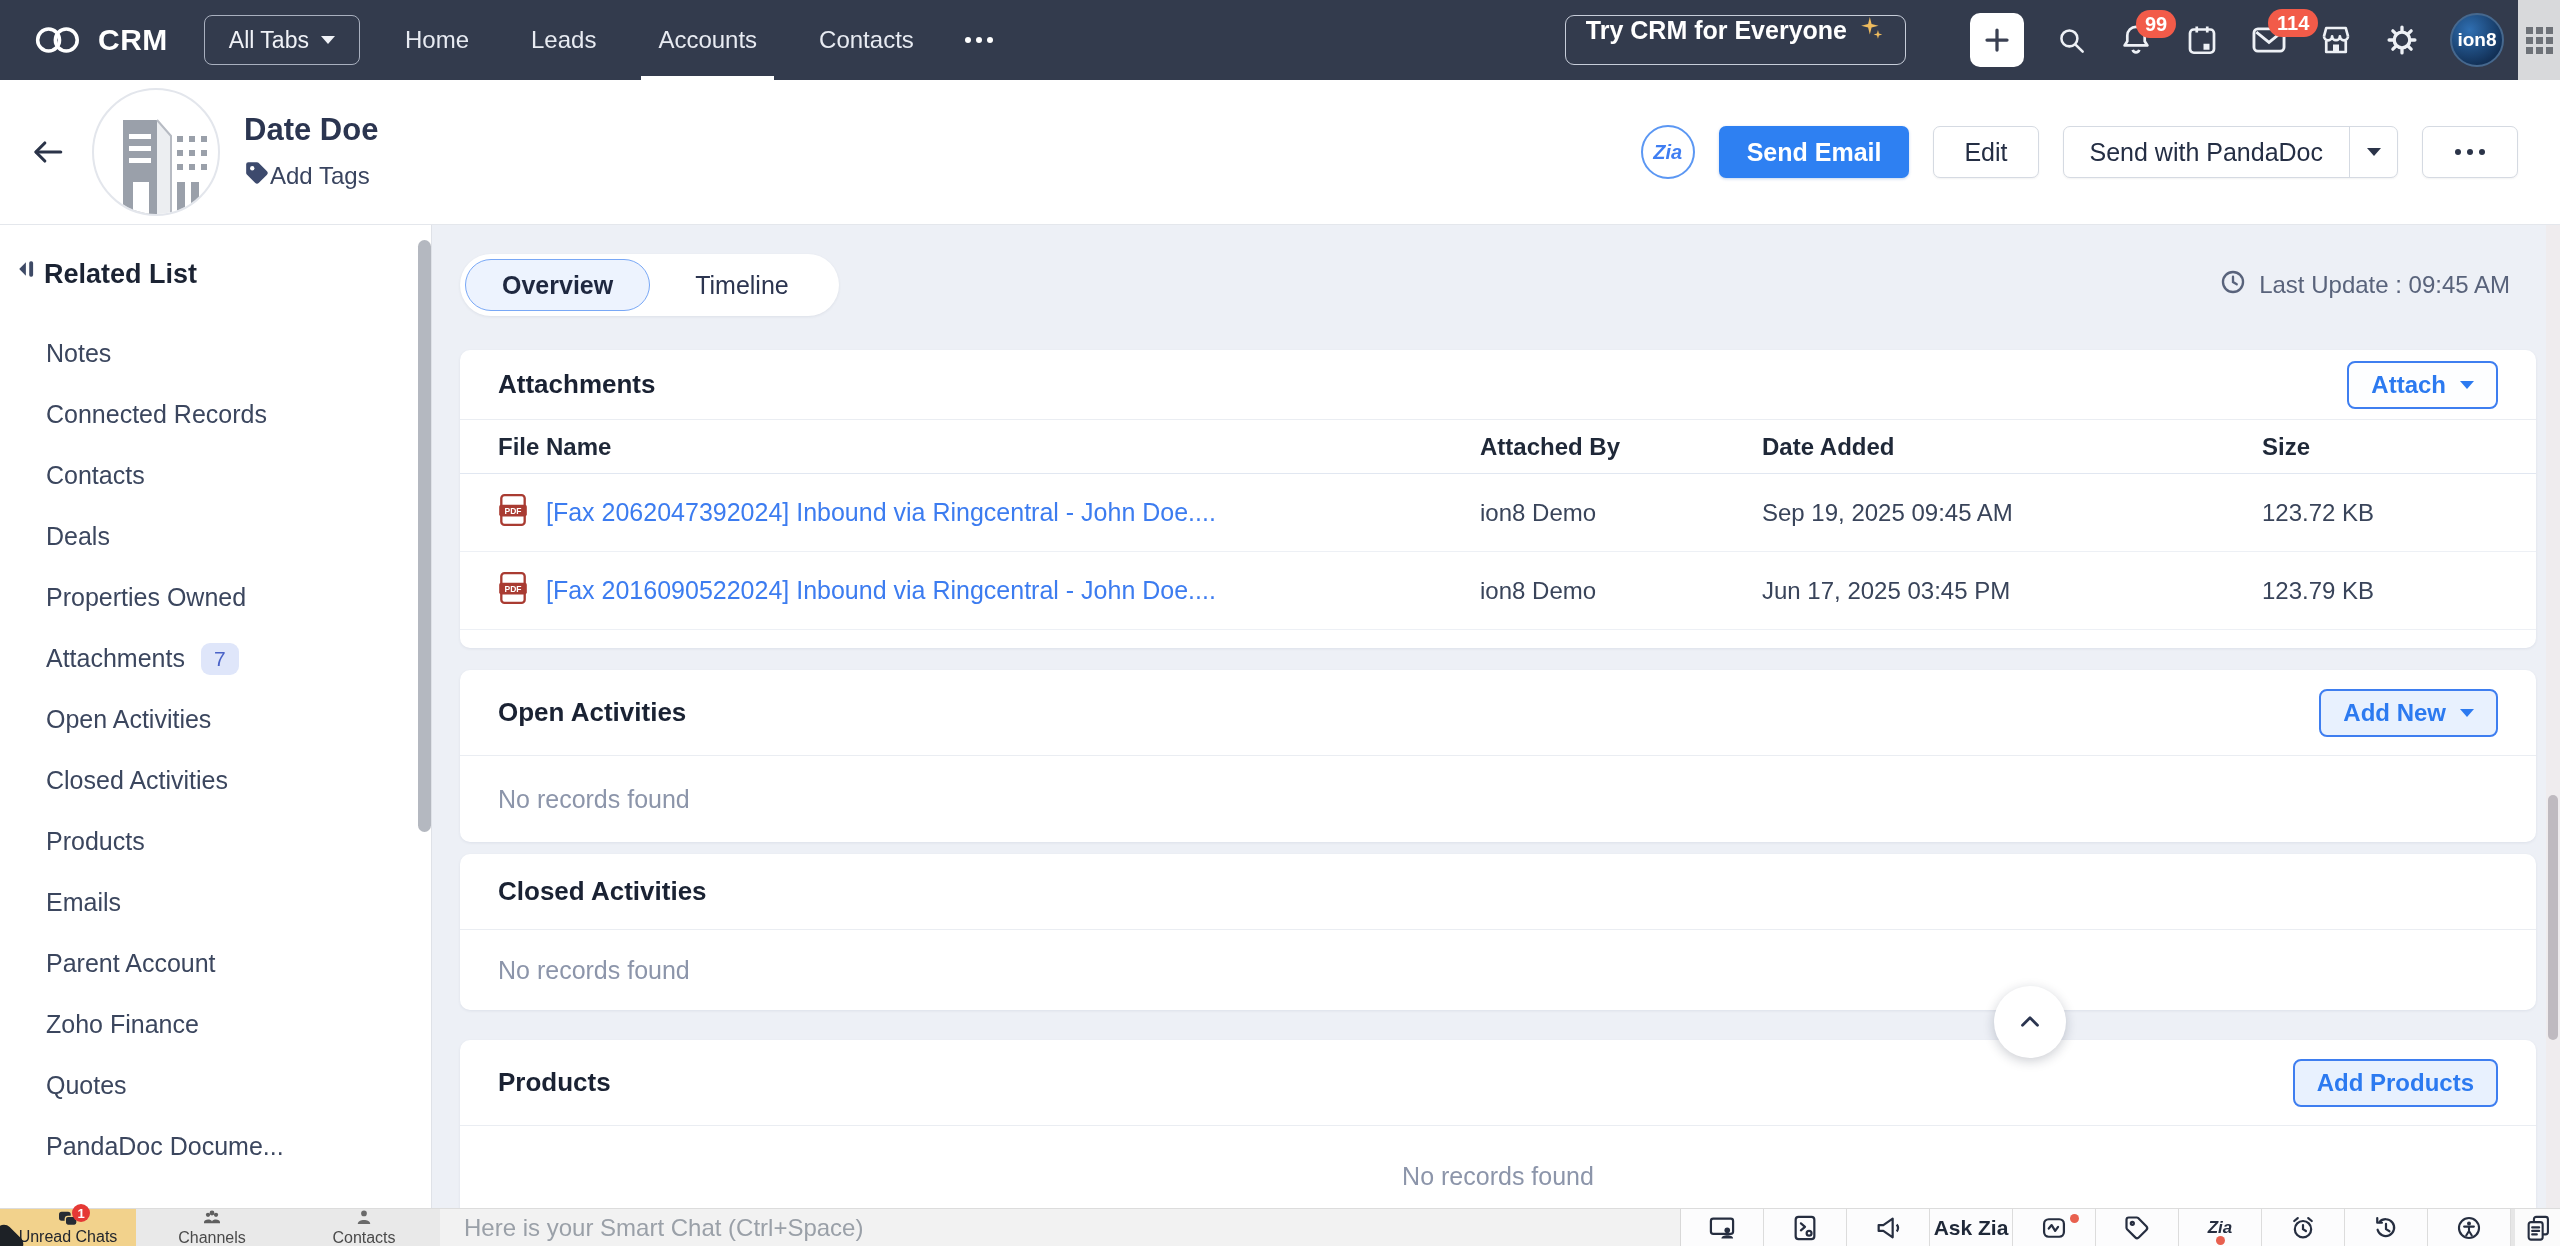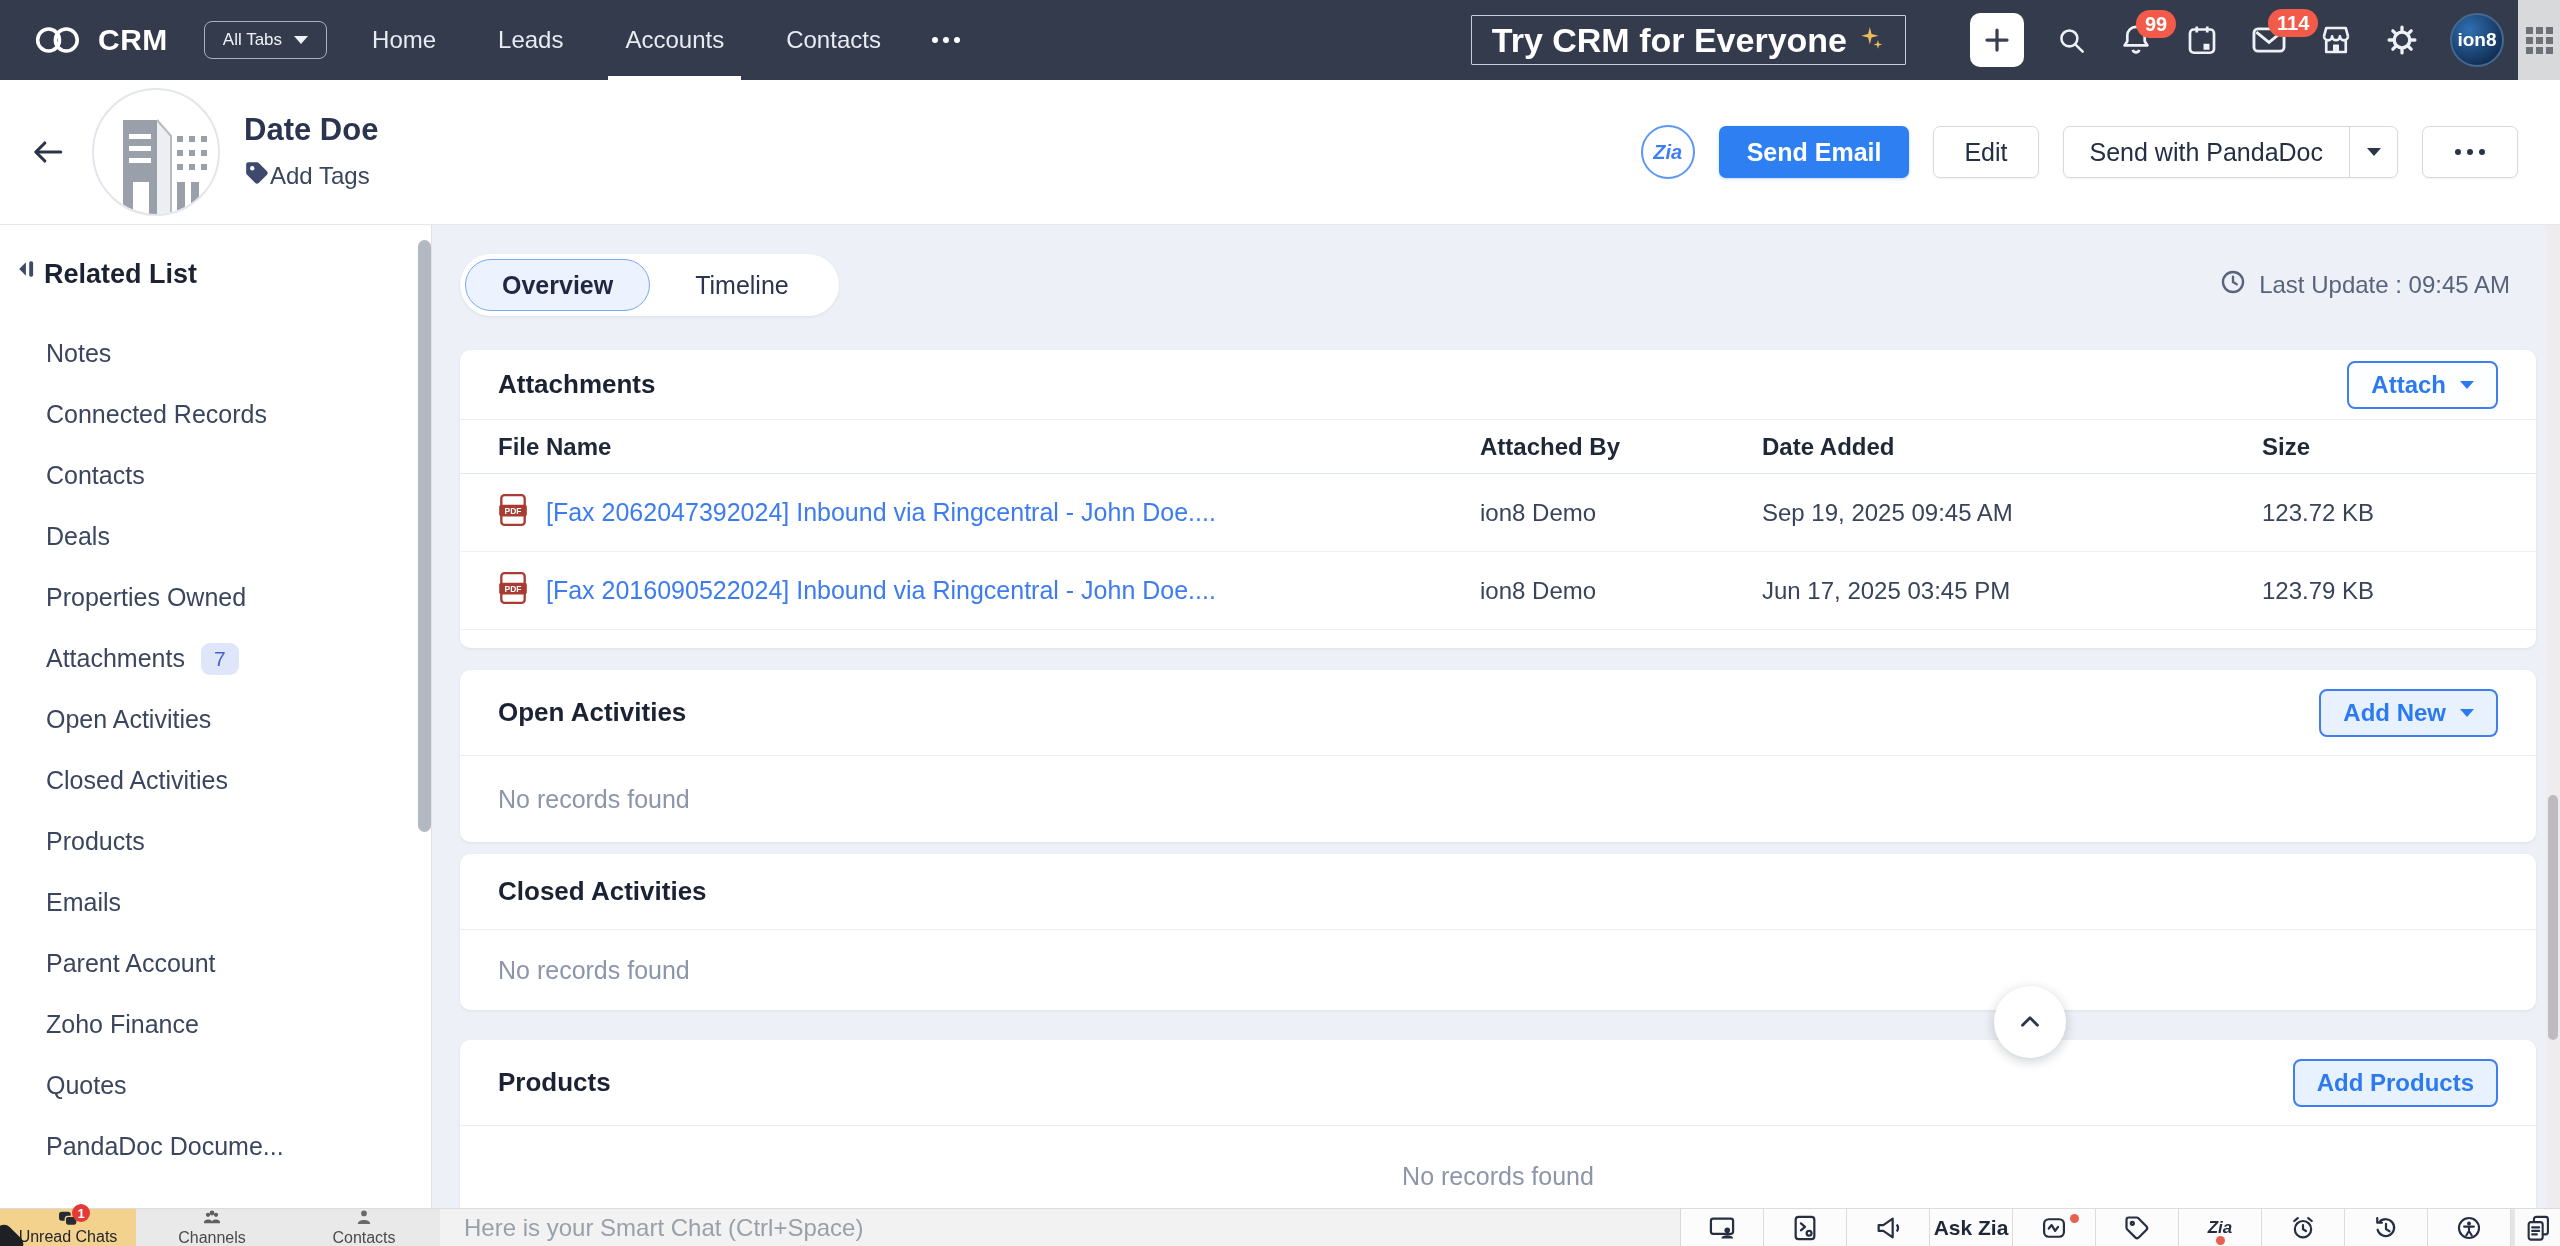--- a/index.html
+++ b/index.html
@@ -5,33 +5,33 @@
   * { margin:0; padding:0; box-sizing:border-box; }
   html,body { width:2560px; height:1246px; overflow:hidden;
     font-family:"Liberation Sans","DejaVu Sans",sans-serif; background:#edf0f6; }
   .screen { width:2560px; height:1246px; position:relative; background:#edf0f6; }
 
   
   .topnav { height:80px; background:#333b4d; display:flex; align-items:center;
     padding:0 0 0 34px; position:relative; color:#e9ecf2; }
   .logo svg { display:block; }
   .brand { font-size:30px; font-weight:bold; color:#fff; margin-left:14px; letter-spacing:.5px; }
-  .all-tabs { margin-left:36px; height:38px; display:flex; align-items:center; gap:12px;
-    border:1.5px solid #a9b0bf; border-radius:8px; padding:0 18px; font-size:17px; color:#f0f2f7; cursor:pointer; }
+  .all-tabs { margin-left:36px; height:50px; display:flex; align-items:center; gap:12px;
+    border:1.5px solid #a9b0bf; border-radius:8px; padding:0 24px; font-size:23px; color:#f0f2f7; cursor:pointer; }
   .caret { width:0; height:0; border-left:7px solid transparent; border-right:7px solid transparent;
     border-top:8px solid currentColor; display:inline-block; }
   .nav-tabs { display:flex; margin-left:14px; height:80px; }
   .nav-tab { position:relative; display:flex; align-items:center; padding:0 31px; font-size:24px;
     color:#e8ebf2; cursor:pointer; }
   .nav-tab.active::after { content:""; position:absolute; left:14px; right:14px; bottom:0; height:4px; background:#fff; }
   .nav-more { display:flex; gap:5px; align-items:center; padding:0 20px; cursor:pointer; }
   .nav-more i { width:6px; height:6px; background:#fff; border-radius:50%; }
   .nav-right { margin-left:auto; display:flex; align-items:center; gap:30px; padding-right:56px; }
-  .try-crm { height:50px; display:flex; align-items:center; gap:12px; border:1.5px solid #c7cdd9;
-    border-radius:1px; padding:0 20px; font-size:34px; font-weight:600; color:#fff; cursor:pointer; margin-right:34px; }
+  .try-crm { height:50px; display:flex; gap:12px; border:1.5px solid #c7cdd9;
+    border-radius:9px; padding:0 20px; font-size:25px; font-weight:600; color:#fff; cursor:pointer; margin-right:34px; }
   .plus-tile { width:54px; height:54px; background:#fff; border-radius:10px; display:flex;
     align-items:center; justify-content:center; cursor:pointer; }
   .nav-ic { position:relative; display:flex; align-items:center; cursor:pointer; }
   .nav-badge { position:absolute; top:-12px; left:18px; background:#f25b49; color:#fff;
     font-size:20px; font-weight:bold; padding:2px 9px; border-radius:14px; line-height:24px; }
   .avatar { width:54px; height:54px; border-radius:50%; border:2px solid #46688e;
     background:radial-gradient(circle at 35% 30%, #2f6fb2, #123056 75%);
     color:#fff; font-size:19px; font-weight:bold; display:flex; align-items:center; justify-content:center; cursor:pointer; }
   .grid-strip { position:absolute; right:0; top:0; width:42px; height:80px; background:#d8d9db;
     display:flex; align-items:center; justify-content:center; cursor:pointer; }

